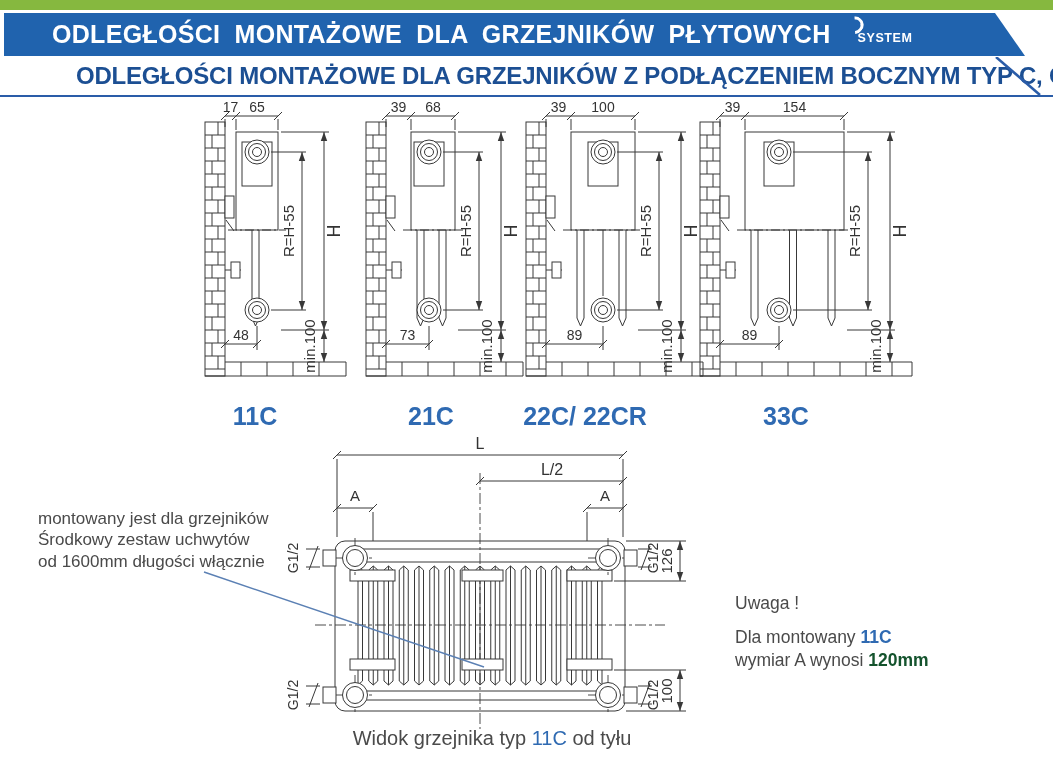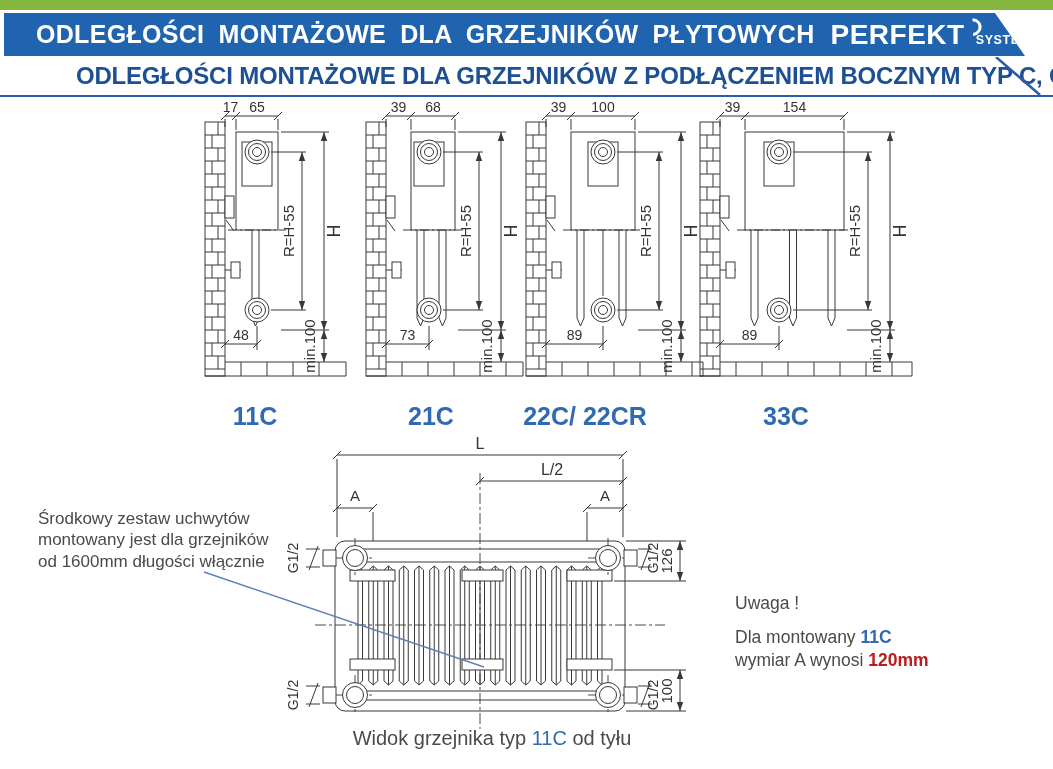--- a/index.html
+++ b/index.html
@@ -2,21 +2,21 @@
 <html><head>
 <meta charset="utf-8">
 <style>
   html,body{margin:0;padding:0;background:#fff;}
   .page{position:relative;width:1053px;height:769px;background:#fff;overflow:hidden;
         font-family:"Liberation Sans",sans-serif;}
   
   .green-strip{position:absolute;left:0;top:0;width:1053px;height:10px;background:#86b83f;}
   .banner1{position:absolute;left:4px;top:13px;width:1021px;height:43px;background:#2063ae;
            clip-path:polygon(0 0,calc(100% - 30px) 0,100% 100%,0 100%);
-           display:flex;align-items:center;padding-left:32px;box-sizing:border-box;color:#fff;}
+           display:flex;align-items:center;padding-left:48px;box-sizing:border-box;color:#fff;}
   .b1-title{font-size:25px;font-weight:bold;letter-spacing:.3px;word-spacing:7px;white-space:nowrap;}
   .brand{display:inline-flex;align-items:baseline;margin-left:16px;white-space:nowrap;}
   .brand-main{font-size:28px;font-weight:800;letter-spacing:.5px;}
   .brand-hook{display:inline-block;width:11px;height:12px;border:3px solid #fff;border-radius:50%;
               border-left-color:transparent;border-bottom-color:transparent;
               transform:rotate(40deg) translateY(-10px);margin:0 3px 0 -7px;}
   .brand-suffix{font-size:12.5px;font-weight:bold;letter-spacing:.6px;margin-left:-2px;}
   .banner2{position:absolute;left:4px;top:57px;width:1000px;height:37px;display:flex;align-items:center;
            padding-left:72px;box-sizing:border-box;color:#1c4f93;font-size:24px;font-weight:bold;
            white-space:nowrap;letter-spacing:-.2px;}
@@ -28,34 +28,33 @@
             color:#2f6ab2;white-space:nowrap;}
   .rear{position:absolute;left:280px;top:433px;width:420px;height:312px;}
   .leader{position:absolute;left:198px;top:566px;}
   svg text{font-family:"Liberation Sans",sans-serif;fill:#333;}
   
   .annotation{position:absolute;left:38px;top:508px;width:260px;font-size:17px;line-height:1.25;color:#4a4a4a;}
   .notes{position:absolute;left:735px;top:592px;width:300px;font-size:17.5px;color:#4a4a4a;line-height:1.28;}
   .n-title{margin-bottom:12px;}
   .n-par{margin-bottom:13px;}
   .t-blue{color:#2f6ab2;font-weight:bold;}
-  .t-strong{color:#b91c1c;font-weight:bold;}
+  .t-strong{color:#14532d;font-weight:bold;}
   .caption{position:absolute;left:492px;top:727px;transform:translateX(-50%);font-size:20px;color:#4a4a4a;
            white-space:nowrap;}
 </style>
 </head>
 <body>
 
 <div class="page">
   <div class="green-strip"></div>
 
   <div class="banner1">
     <span class="b1-title">ODLEGŁOŚCI MONTAŻOWE DLA GRZEJNIKÓW PŁYTOWYCH</span>
     <span class="brand">
-        <span class="brand-main">PERFEKT</span>
         <span class="brand-hook"></span>
         <span class="brand-suffix">SYSTEM</span>
     </span>
   </div>
 
   <div class="banner2">
     <span>ODLEGŁOŚCI MONTAŻOWE DLA GRZEJNIKÓW Z PODŁĄCZENIEM BOCZNYM TYP C, CR</span>
   </div>
   <svg class="banner2-edge" width="62" height="40">
     <line x1="14" y1="0" x2="58" y2="38" stroke="#2a5ca8" stroke-width="2.5"></line>
@@ -663,22 +662,22 @@
         <line x1="334" y1="237" x2="406" y2="237" stroke="#383838" stroke-width="1"></line>
         <line x1="346" y1="278" x2="406" y2="278" stroke="#383838" stroke-width="1"></line>
         <text x="392" y="258" font-size="15" text-anchor="middle" transform="rotate(-90 392 258)">100</text>
       </svg></div>
 
   <svg class="leader" width="292" height="108">
     <line x1="6" y1="6" x2="286" y2="101" stroke="#5b80b4" stroke-width="1.4"></line>
   </svg>
 
   <div class="annotation">
+    <div>montowany jest dla grzejników</div>
     <div>Środkowy zestaw uchwytów</div>
-    <div>montowany jest dla grzejników</div>
     <div>od 1600mm długości włącznie</div>
   </div>
 
   <div class="notes">
     <div class="n-title">Uwaga !</div>
     <div class="n-par">
       <span>Dla montowany </span><span class="t-blue">11C</span><br>
       <span>wymiar A wynosi </span><span class="t-strong">120mm</span>
     </div>
   </div>

